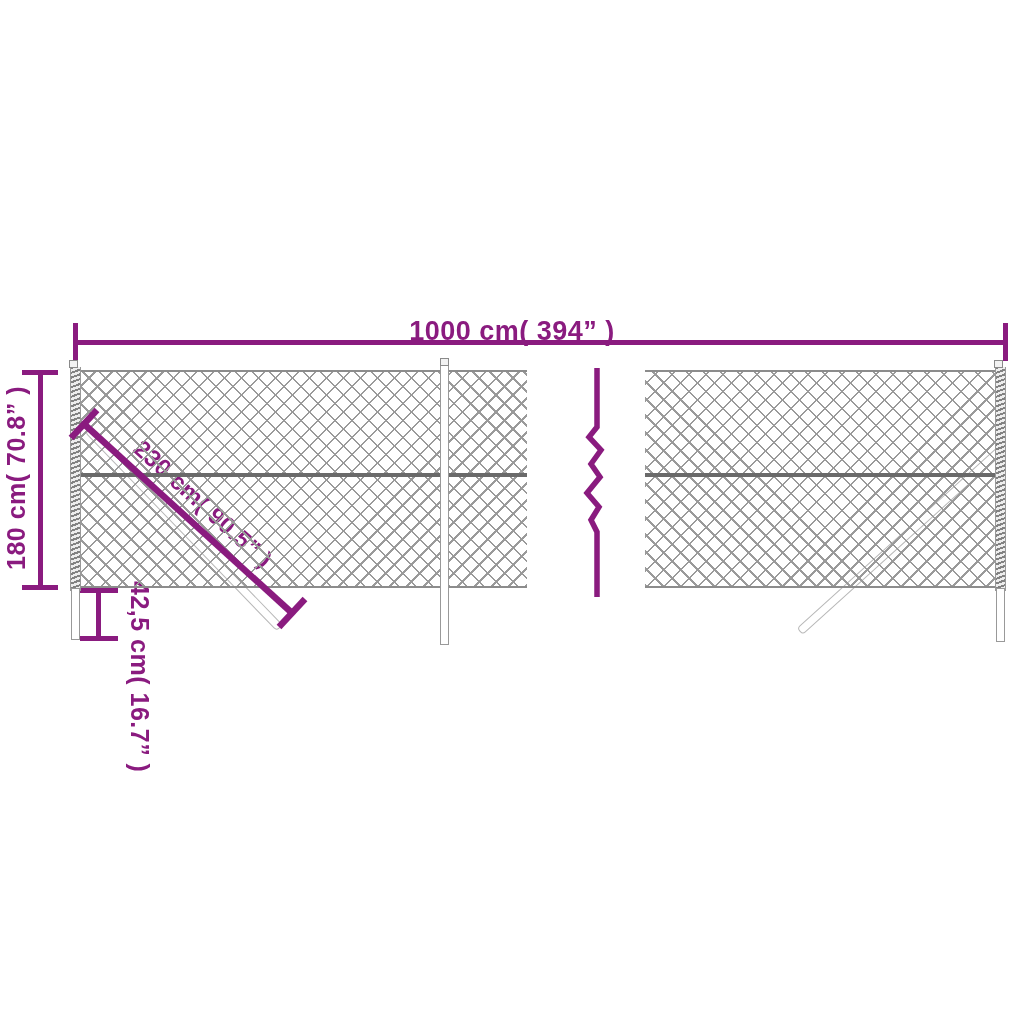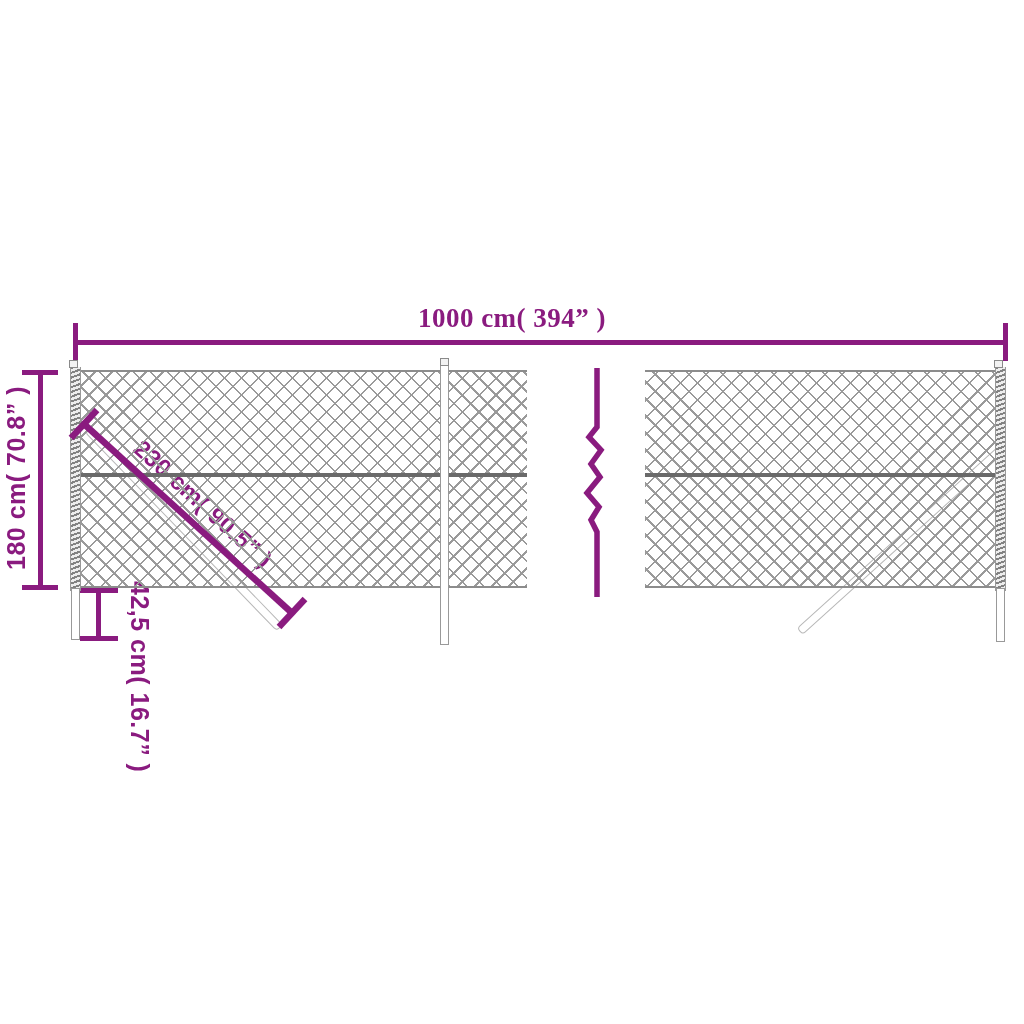--- a/index.html
+++ b/index.html
@@ -82,21 +82,21 @@
     position:absolute;width:9px;height:8px;background:#f2f2f2;
     border:1px solid #8a8a8a;z-index:5;box-sizing:border-box;
   }
   svg.overlay{position:absolute;left:0;top:0;z-index:6;pointer-events:none;}
 </style>
 </head>
 <body>
 
 <div class="canvas">
 
-  <div class="dim-label top-label" style="top:303px;font-family:Liberation Serif, serif;">1000 cm( 394” )</div>
+  <div class="dim-label top-label" style="top:316px;">1000 cm( 394” )</div>
   <div class="accent-bar top-line"></div>
   <div class="accent-bar top-cap-l"></div>
   <div class="accent-bar top-cap-r"></div>
 
   <div class="dim-label left-label">180 cm( 70.8” )</div>
   <div class="accent-bar left-line"></div>
   <div class="accent-bar left-cap-t"></div>
   <div class="accent-bar left-cap-b"></div>
 
   <div class="fence fence-left">

